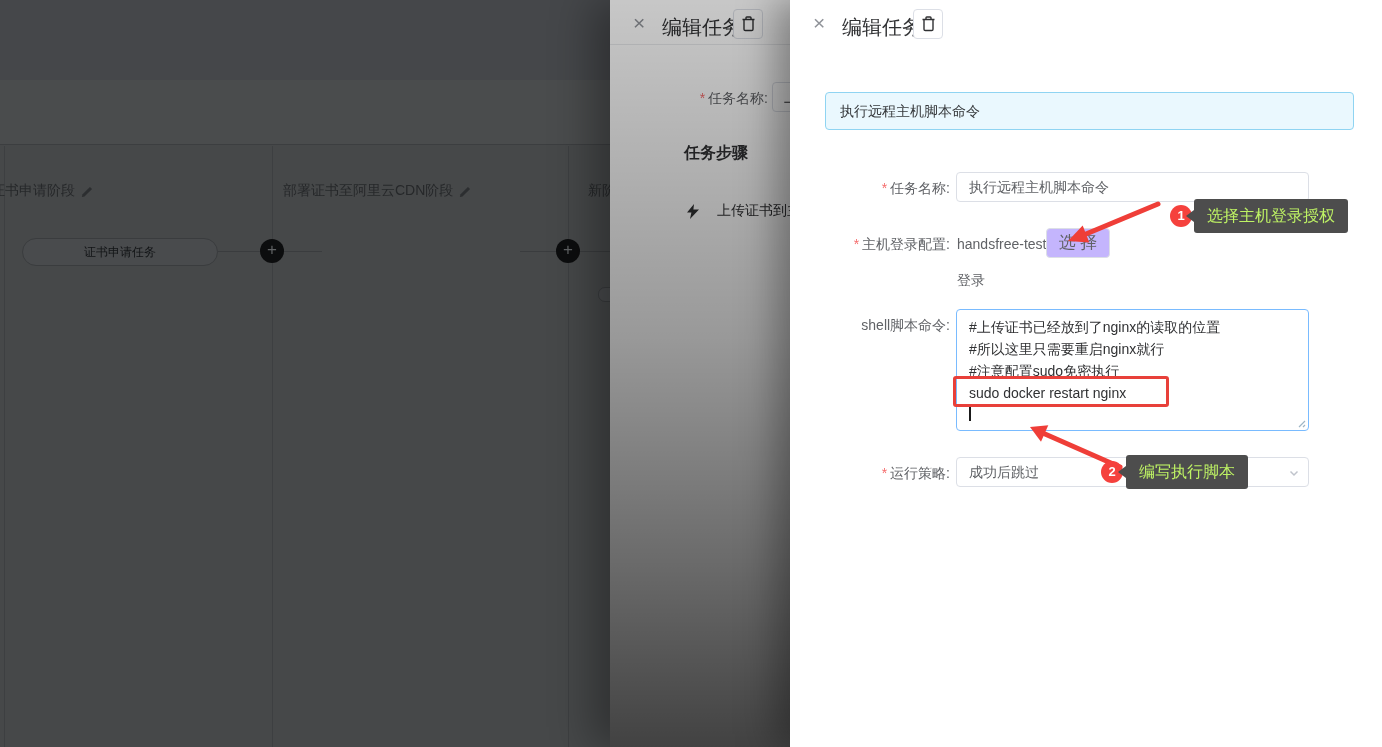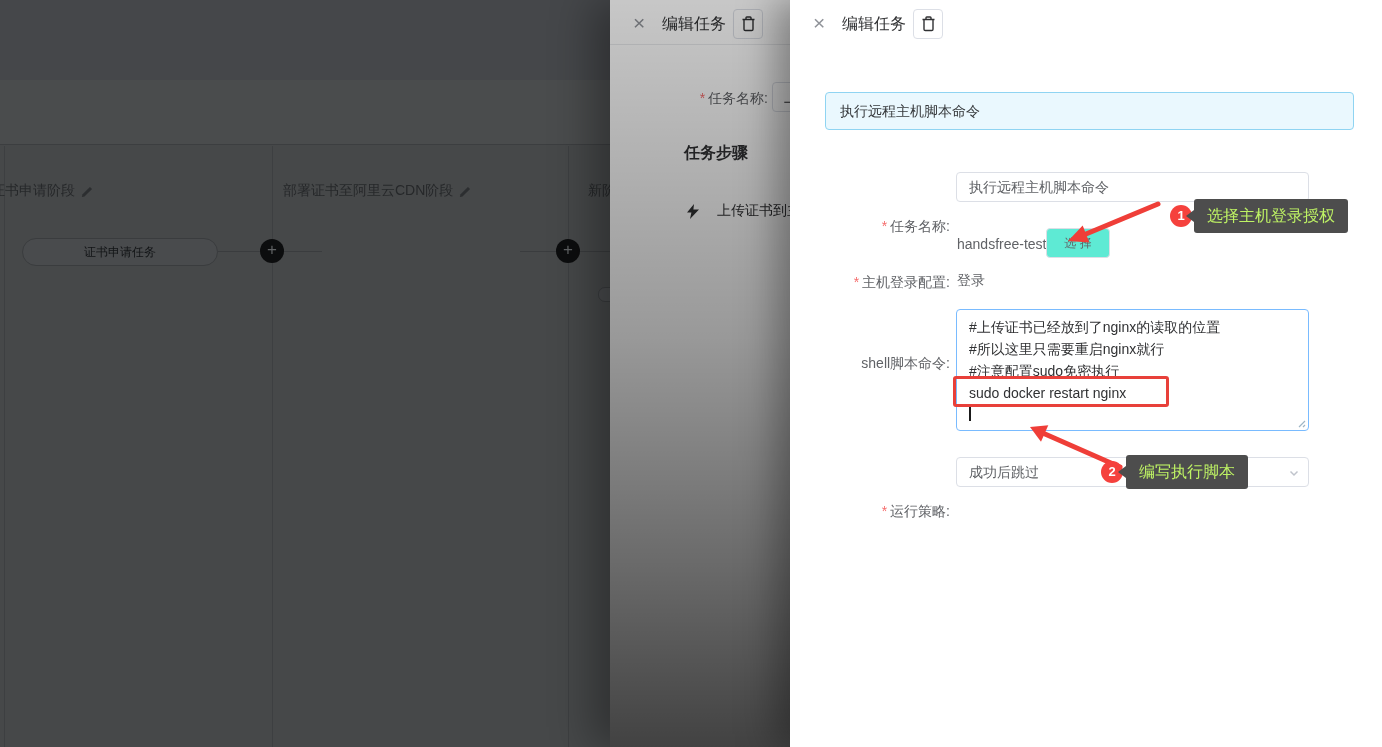--- a/index.html
+++ b/index.html
@@ -22,37 +22,37 @@
 
   
   .drawer { position:absolute; top:0; height:747px; background:#fff; }
   .drawer-mid { left:610px; width:180px; overflow:hidden; box-shadow:-18px 0 40px rgba(0,0,0,.32); }
   .drawer-mid::after { content:""; position:absolute; inset:0; pointer-events:none;
       background:linear-gradient(180deg, rgba(0,0,0,.22) 0%, rgba(0,0,0,.40) 45%, rgba(0,0,0,.58) 75%, rgba(0,0,0,.74) 100%); }
   .drawer-front { left:790px; width:592px; box-shadow:-14px 0 36px rgba(0,0,0,.35); }
 
   .drawer-header { position:absolute; left:0; top:0; width:100%; height:47px; }
   .close-x { position:absolute; left:23px; top:10px; font-size:21px; color:#909399; line-height:26px; cursor:pointer; }
-  .drawer-title { position:absolute; left:52px; top:14px; font-size:16px; color:#303133; }
+  .drawer-title { position:absolute; left:52px; top:14px; font-size:20px; color:#303133; }
   .trash-btn { position:absolute; left:123px; top:9px; width:30px; height:30px; border:1px solid #dcdfe6; border-radius:4px; background:#fff; display:flex; align-items:center; justify-content:center; cursor:pointer; }
   .mid-divider { position:absolute; left:0; top:44px; width:100%; height:1px; background:#e8eaec; }
 
   
   .mid-label { position:absolute; right:22px; top:90px; font-size:14px; color:#606266; white-space:nowrap; }
   .req { color:#f56c6c; margin-right:3px; }
   .mid-input-frag { position:absolute; left:162px; top:82px; width:110px; height:30px; border:1px solid #dcdfe6; border-radius:4px 0 0 4px; background:#fff; font-size:14px; color:#303133; line-height:28px; padding-left:11px; }
   .mid-steps-heading { position:absolute; left:74px; top:143px; font-size:16px; font-weight:bold; color:#303133; }
   .mid-step-row { position:absolute; left:77px; top:202px; display:flex; align-items:center; gap:18px; font-size:14px; color:#303133; white-space:nowrap; }
 
   
   .alert-info { position:absolute; left:35px; top:92px; width:529px; height:38px; background:#eaf8fe; border:1px solid #8fd4f2; border-radius:4px; font-size:14px; color:#35383b; line-height:36px; padding-left:14px; }
-  .f-label { position:absolute; left:0; width:160px; text-align:right; font-size:14px; color:#606266; white-space:nowrap;margin-top:38px; }
+  .f-label { position:absolute; left:0; width:160px; text-align:right; font-size:14px; color:#606266; white-space:nowrap; }
   .f-input { position:absolute; left:166px; width:353px; height:30px; border:1px solid #dcdfe6; border-radius:4px; background:#fff; font-size:14px; color:#606266; line-height:28px; padding-left:12px; }
   .host-value { position:absolute; left:167px; font-size:14px; color:#606266; }
-  .select-host-btn { position:absolute; left:256px; top:228px; width:64px; height:30px; border:1px solid #dcdfe6; border-radius:4px; background:#5eead4; font-size:12px; color:#606266; text-align:center; line-height:28px; cursor:pointer; }
+  .select-host-btn { position:absolute; left:256px; top:228px; width:64px; height:30px; border:1px solid #dcdfe6; border-radius:4px; background:#c4b5fd; font-size:17px; color:#606266; text-align:center; line-height:28px; cursor:pointer; }
   .shell-box { position:absolute; left:166px; top:309px; width:353px; height:122px; border:1px solid #79bbff; border-radius:4px; background:#fff; padding:6px 12px; }
   .shell-line { font-size:14px; line-height:22px; color:#303133; white-space:pre; }
   .caret { position:absolute; left:12px; top:94px; width:1.5px; height:17px; background:#1a1a1a; }
   .grip { position:absolute; right:2px; bottom:2px; }
   .run-select { position:absolute; left:166px; top:457px; width:353px; height:30px; border:1px solid #dcdfe6; border-radius:4px; background:#fff; font-size:14px; color:#606266; line-height:28px; padding-left:12px; cursor:pointer; }
   .run-select .chev { position:absolute; right:8px; top:9px; }
 
   
   .red-rect { position:absolute; left:953px; top:376px; width:216px; height:31px; border:3px solid #e8403a; border-radius:3px; pointer-events:none; }
   .arrows-svg { position:absolute; left:0; top:0; pointer-events:none; }

